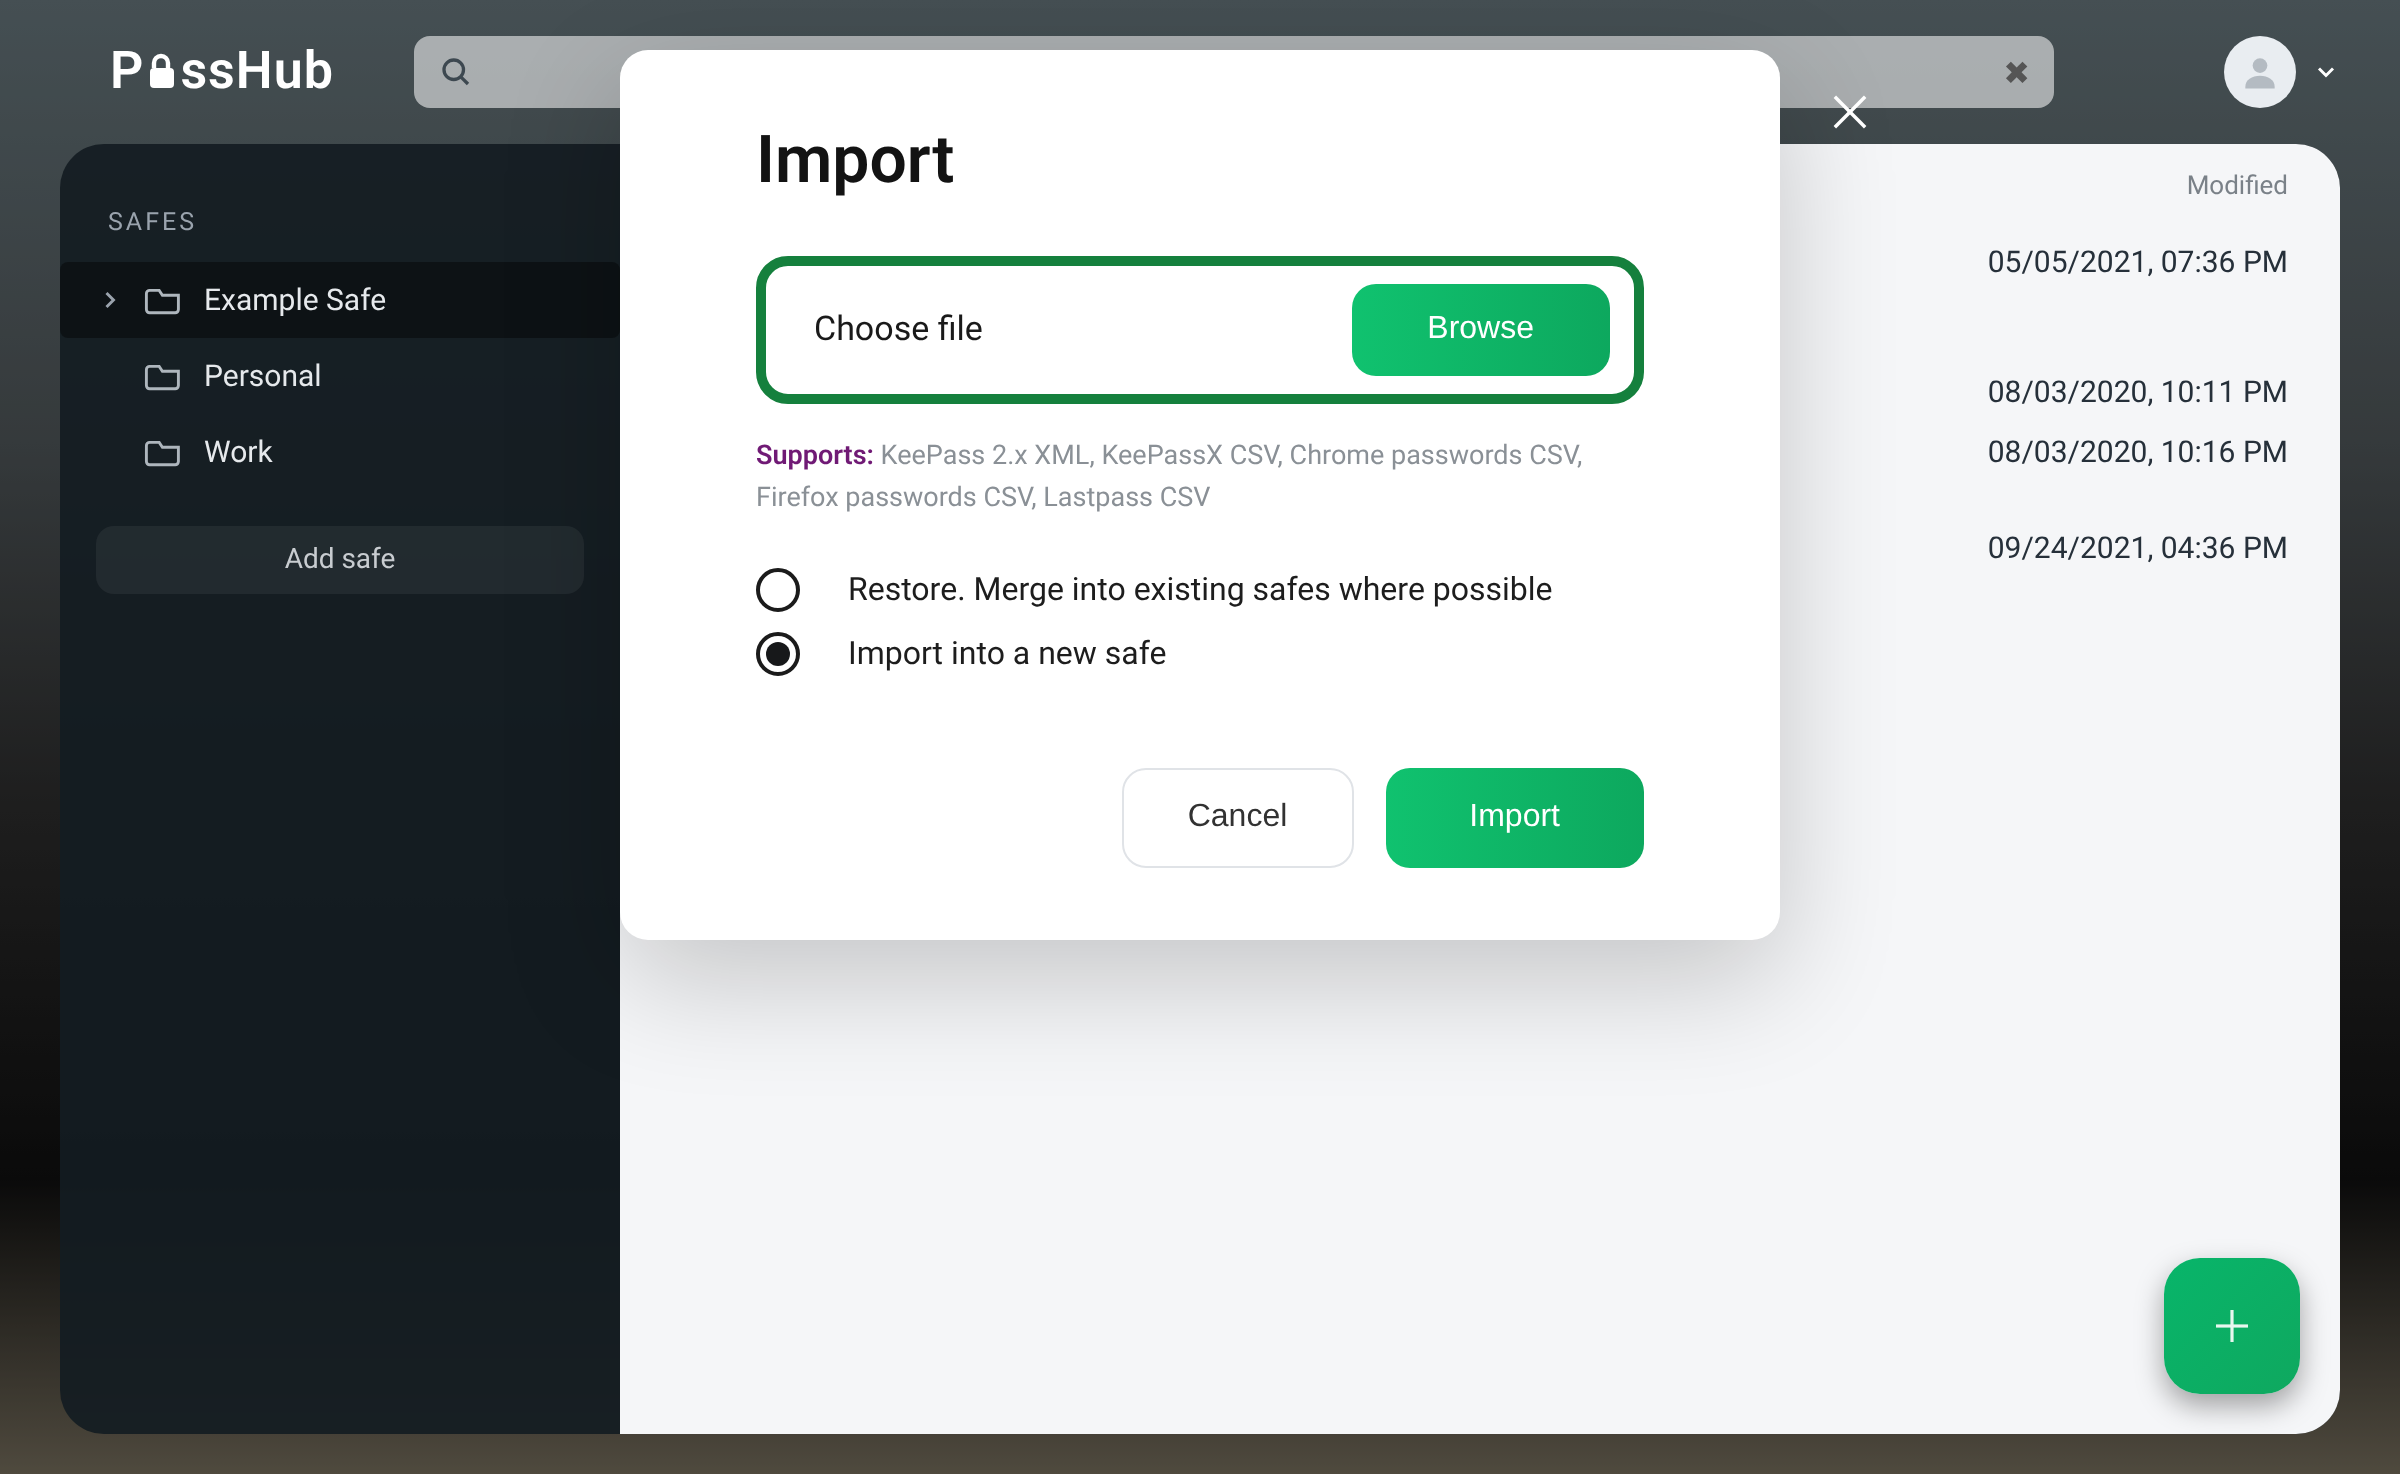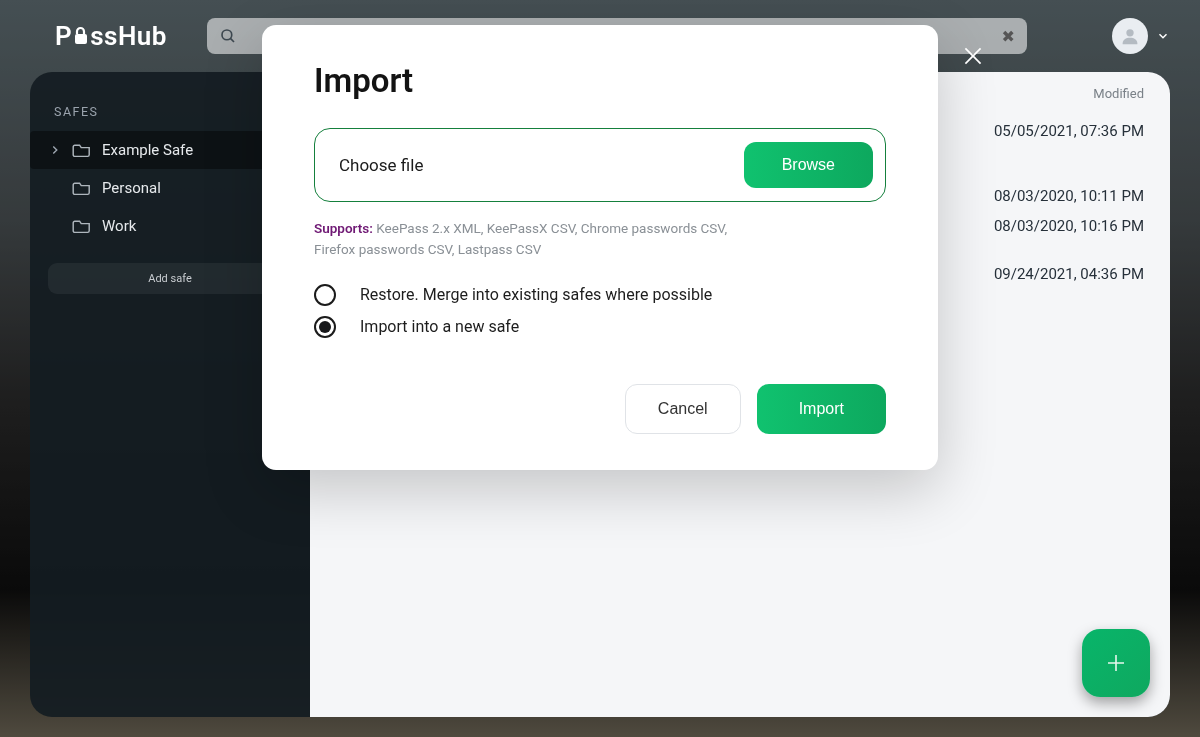--- a/index.html
+++ b/index.html
@@ -37,21 +37,21 @@
   .sidebar-heading { font-size:12.5px; letter-spacing:1.5px; color:#9aa3ad; padding:10px 24px 12px; }
   .safe-item {
     display:flex; align-items:center; gap:10px; padding:10px 24px 10px 18px;
     font-size:15px; color:#e6e9ec; cursor:pointer;text-align:right;
   }
   .safe-item.selected { background:rgba(0,0,0,0.4); border-radius:4px; }
   .safe-item .chev { width:14px; color:#9aa3ad; }
   .safe-item .chev.hidden { visibility:hidden; }
   .folder-ico { color:#aeb6bd; display:flex; }
   .add-safe-btn {
-    margin:18px 18px 0; padding:9px 0; text-align:center; font-size:11px;
+    margin:18px 18px 0; padding:9px 0; text-align:center; font-size:14px;
     color:#c8ccd0; background:rgba(255,255,255,0.06); border-radius:9px; cursor:pointer;
   }
 
   .content { flex:1; background:#f5f6f8; position:relative; }
   .col-head {
     position:absolute; right:26px; top:14px; font-size:13px; color:#7a8188;
   }
   .row {
     position:absolute; right:26px; font-size:15px; color:#26303a;
   }
@@ -62,29 +62,29 @@
   .fab {
     position:absolute; right:20px; bottom:20px; width:68px; height:68px; border-radius:18px;
     background:linear-gradient(135deg,#08b56a,#0fa85f); display:flex; align-items:center; justify-content:center;
     box-shadow:0 6px 14px rgba(0,0,0,0.35); cursor:pointer;
   }
   .fab svg { color:#e7f7ee; }
 
   
   .modal-back { position:absolute; inset:0; background:rgba(0,0,0,0.0); display:flex; align-items:flex-start; justify-content:center; }
   .modal {
-    margin-top:25px; width:676px; background:#fff; border-radius:14px;
-    padding:36px 52px 36px; position:relative; box-shadow:0 20px 60px rgba(0,0,0,0.2);
+    margin-top:25px; width:580px; background:#fff; border-radius:14px;
+    padding:36px 68px 36px; position:relative; box-shadow:0 20px 60px rgba(0,0,0,0.2);
   }
   .modal-close {
     position:absolute; right:-48px; top:18px; color:#fff; cursor:pointer;
   }
   .modal h1 { font-size:33px; font-weight:600; color:#131313; margin-bottom:28px; }
   .file-box {
-    border:1px solid #15803d; border-radius:16px; height:74px;
+    border:5px solid #15803d; border-radius:16px; height:74px;
     display:flex; align-items:center; justify-content:space-between; padding:0 12px 0 24px;
     margin-bottom:16px;
   }
   .file-label { font-size:17px; color:#1a1a1a; }
   .browse-btn {
     height:46px; padding:0 38px; border-radius:12px; border:none; cursor:pointer;
     background:linear-gradient(90deg,#10c26f,#0da85e); color:#fff; font-size:16px;
   }
   .supports { font-size:13.5px; color:#8a9096; line-height:1.55; max-width:430px; margin-bottom:24px; }
   .supports b { color:#701a75; font-weight:600; }

